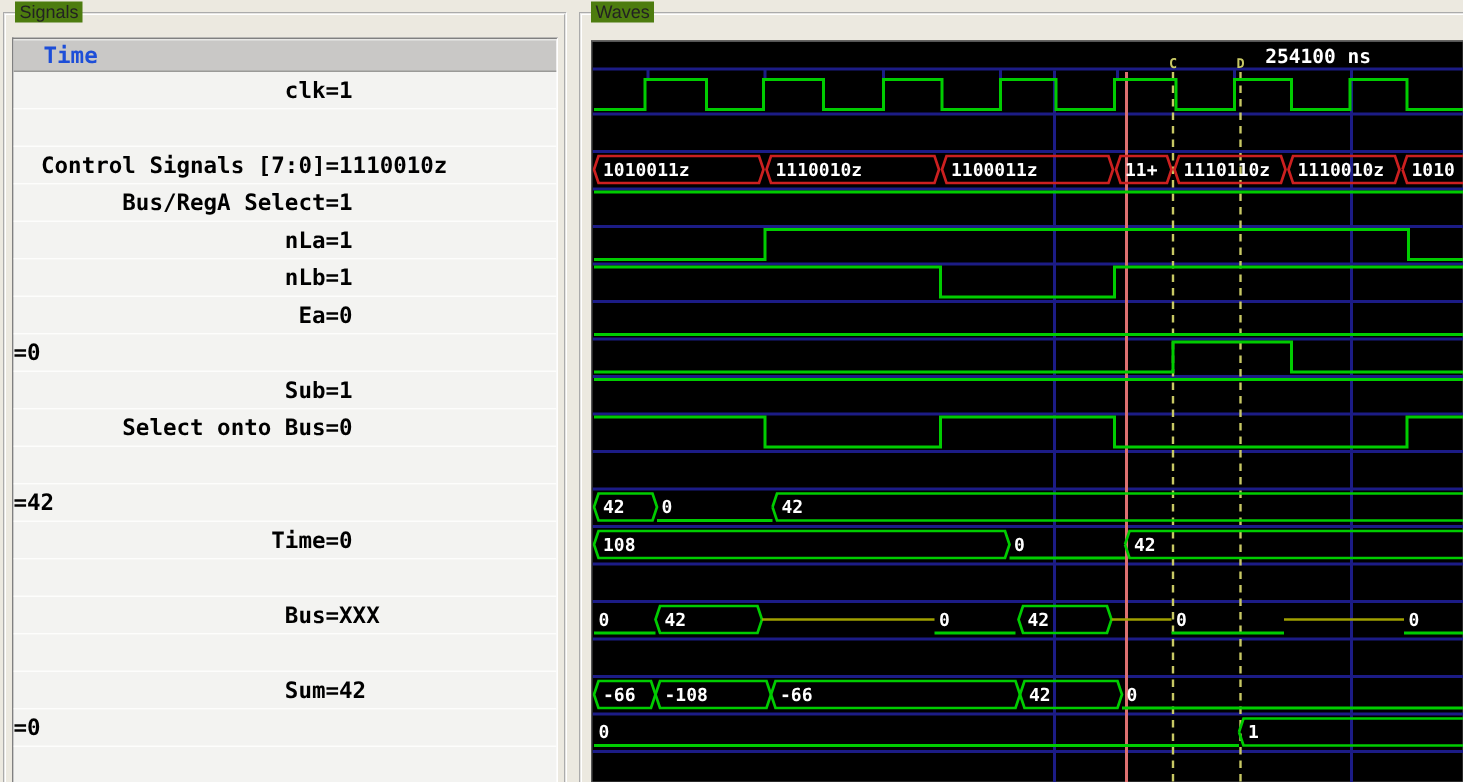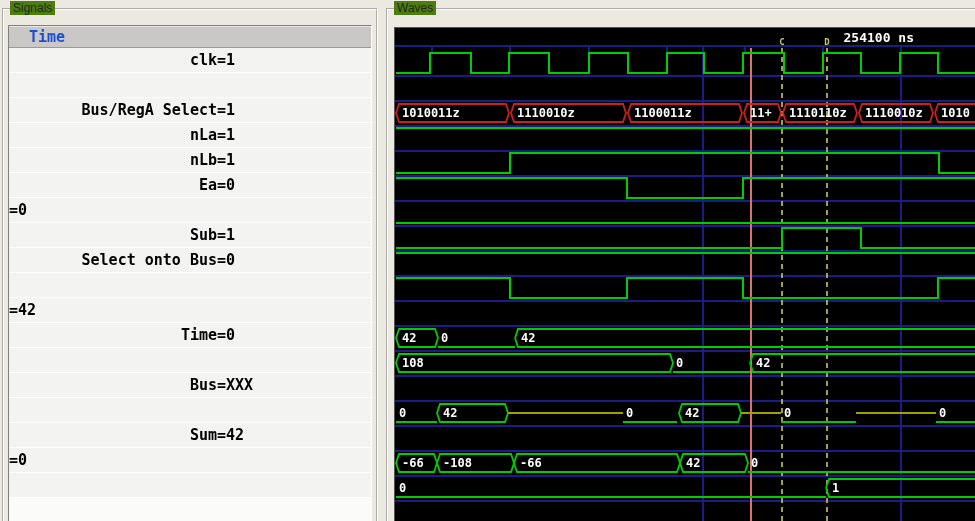--- a/index.html
+++ b/index.html
@@ -37,20 +37,24 @@
   <div id="signal-list">
     <div class="time-header">Time</div>
     <div id="signal-rows">
         <div class="sig-row">
           <span class="sig-name">clk</span>
           <span class="sig-val">=1</span>
         </div>
         <div class="sig-row">
           <span class="sig-name"></span>
           <span class="sig-val"></span>
+        </div>
+        <div class="sig-row">
+          <span class="sig-name">Control Signals [7:0]</span>
+          <span class="sig-val">=1110010z</span>
         </div>
         <div class="sig-row">
           <span class="sig-name">Bus/RegA Select</span>
           <span class="sig-val">=1</span>
         </div>
         <div class="sig-row">
           <span class="sig-name">nLa</span>
           <span class="sig-val">=1</span>
         </div>
         <div class="sig-row">

